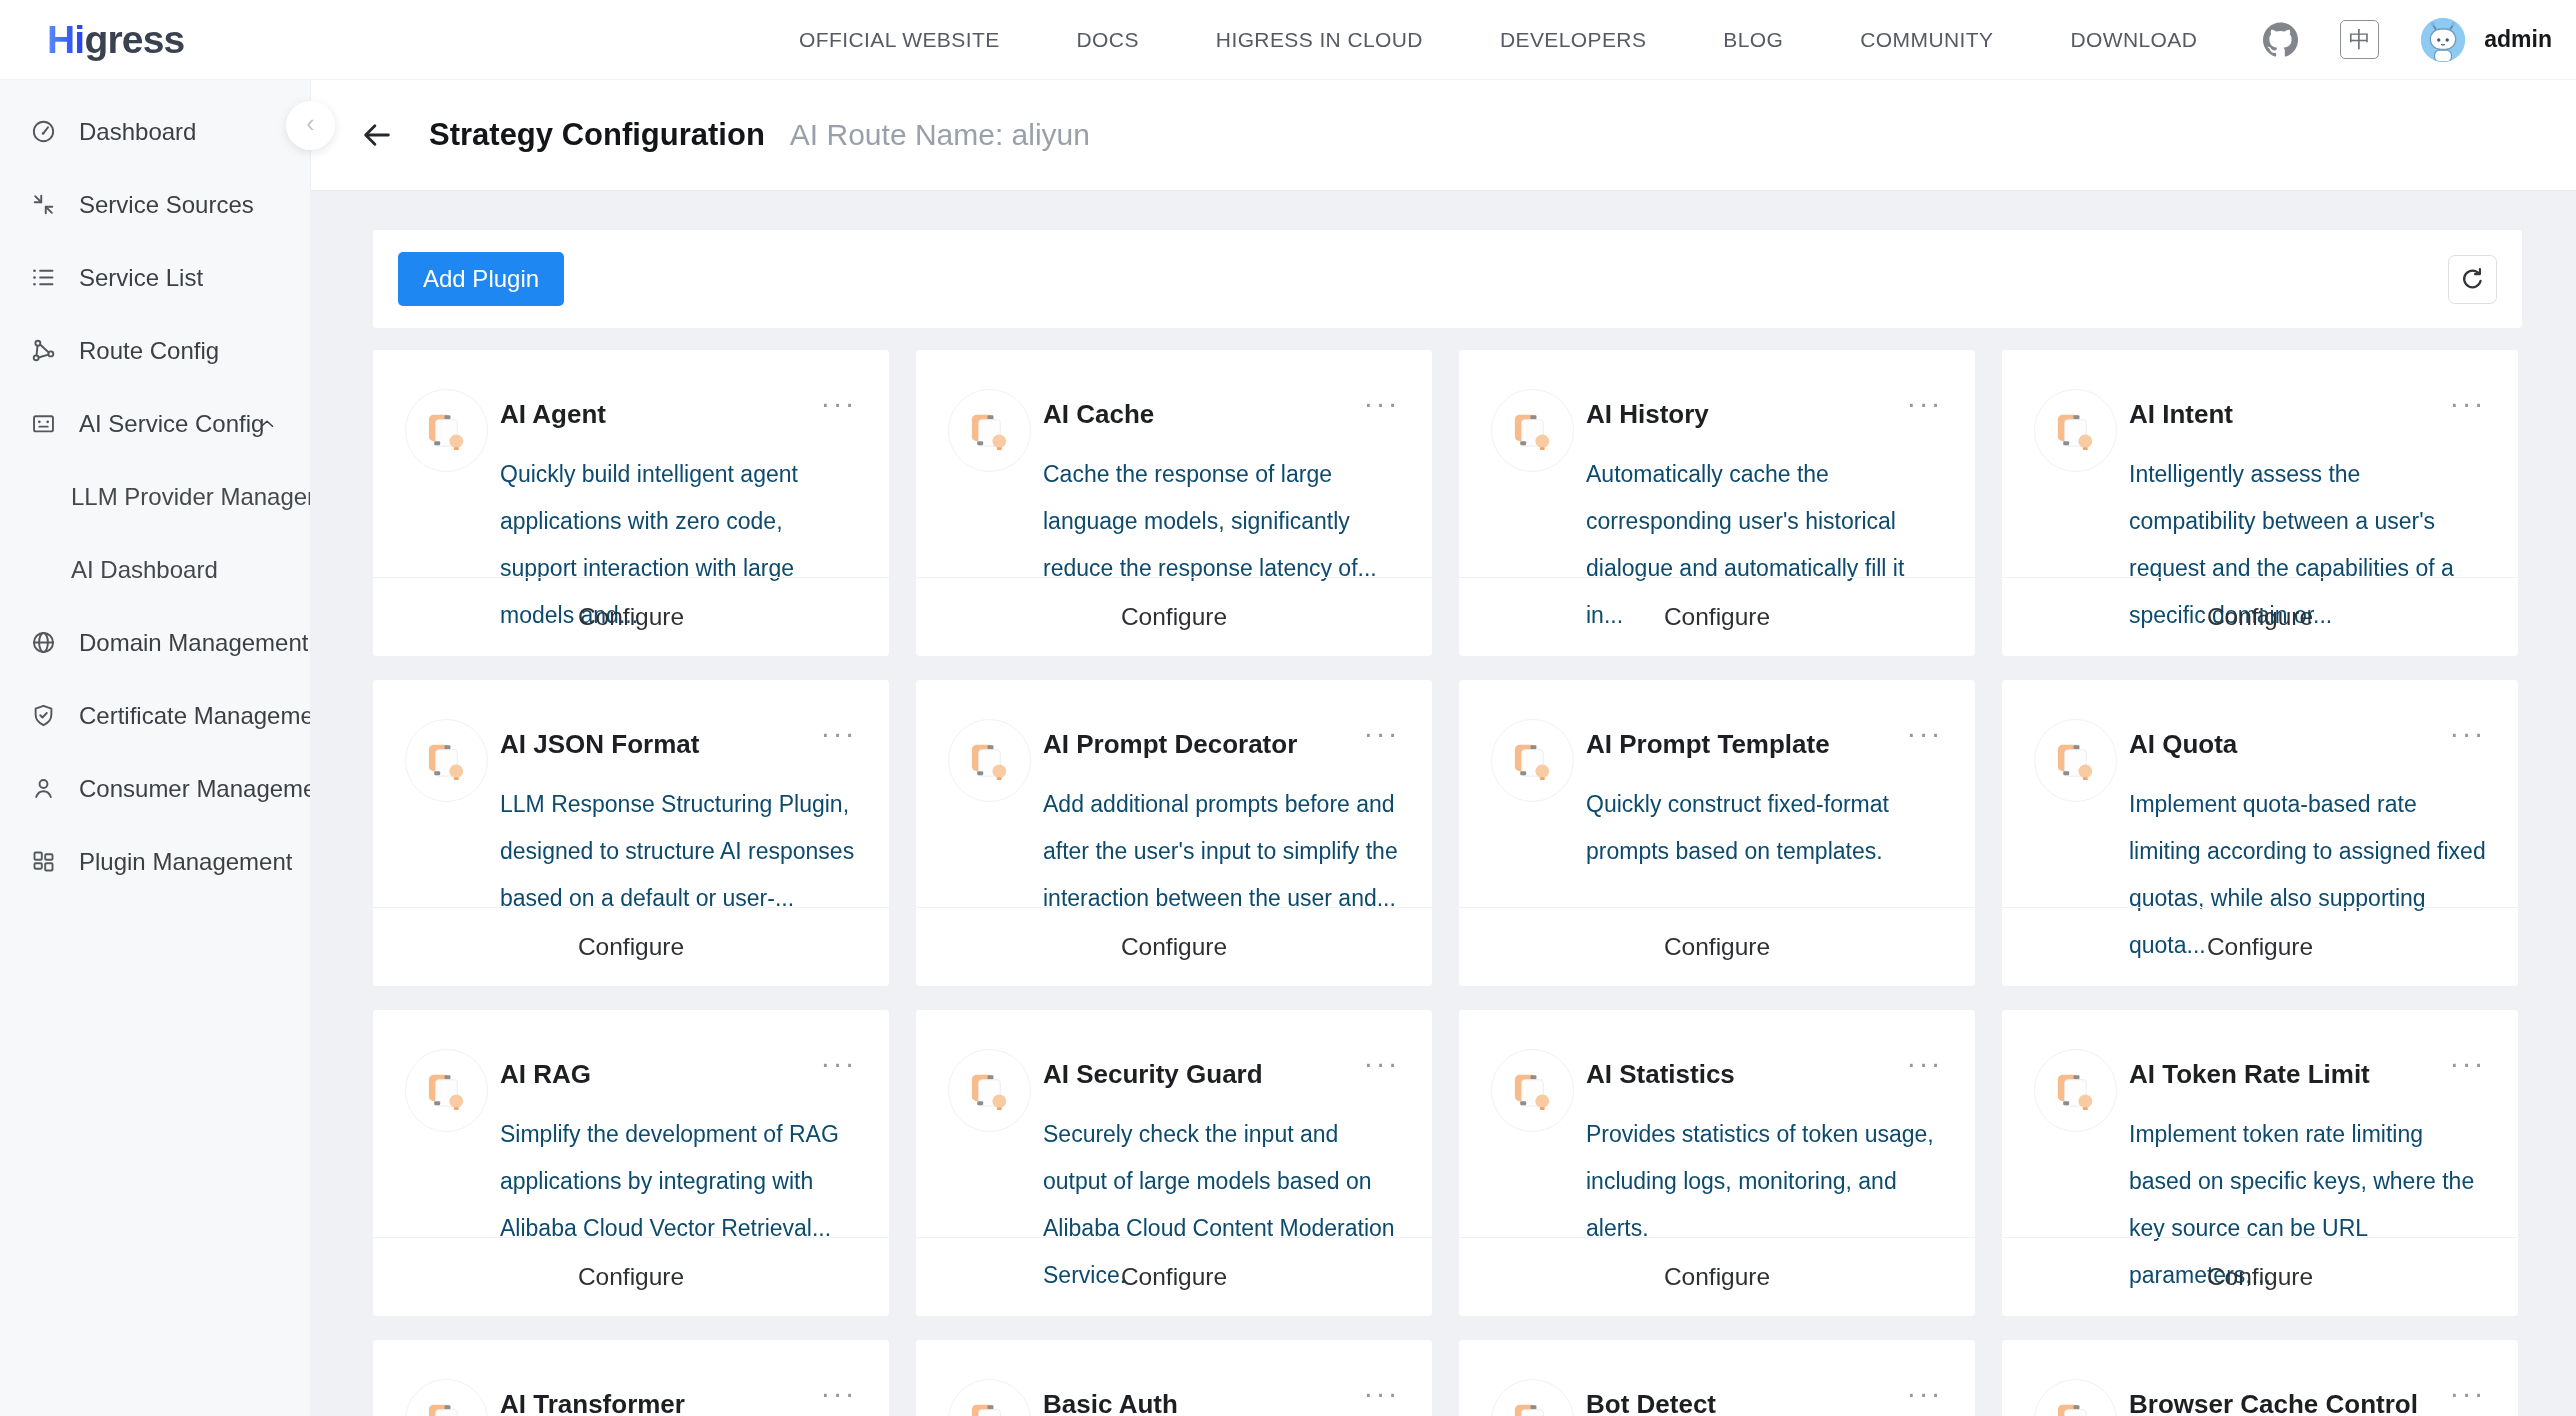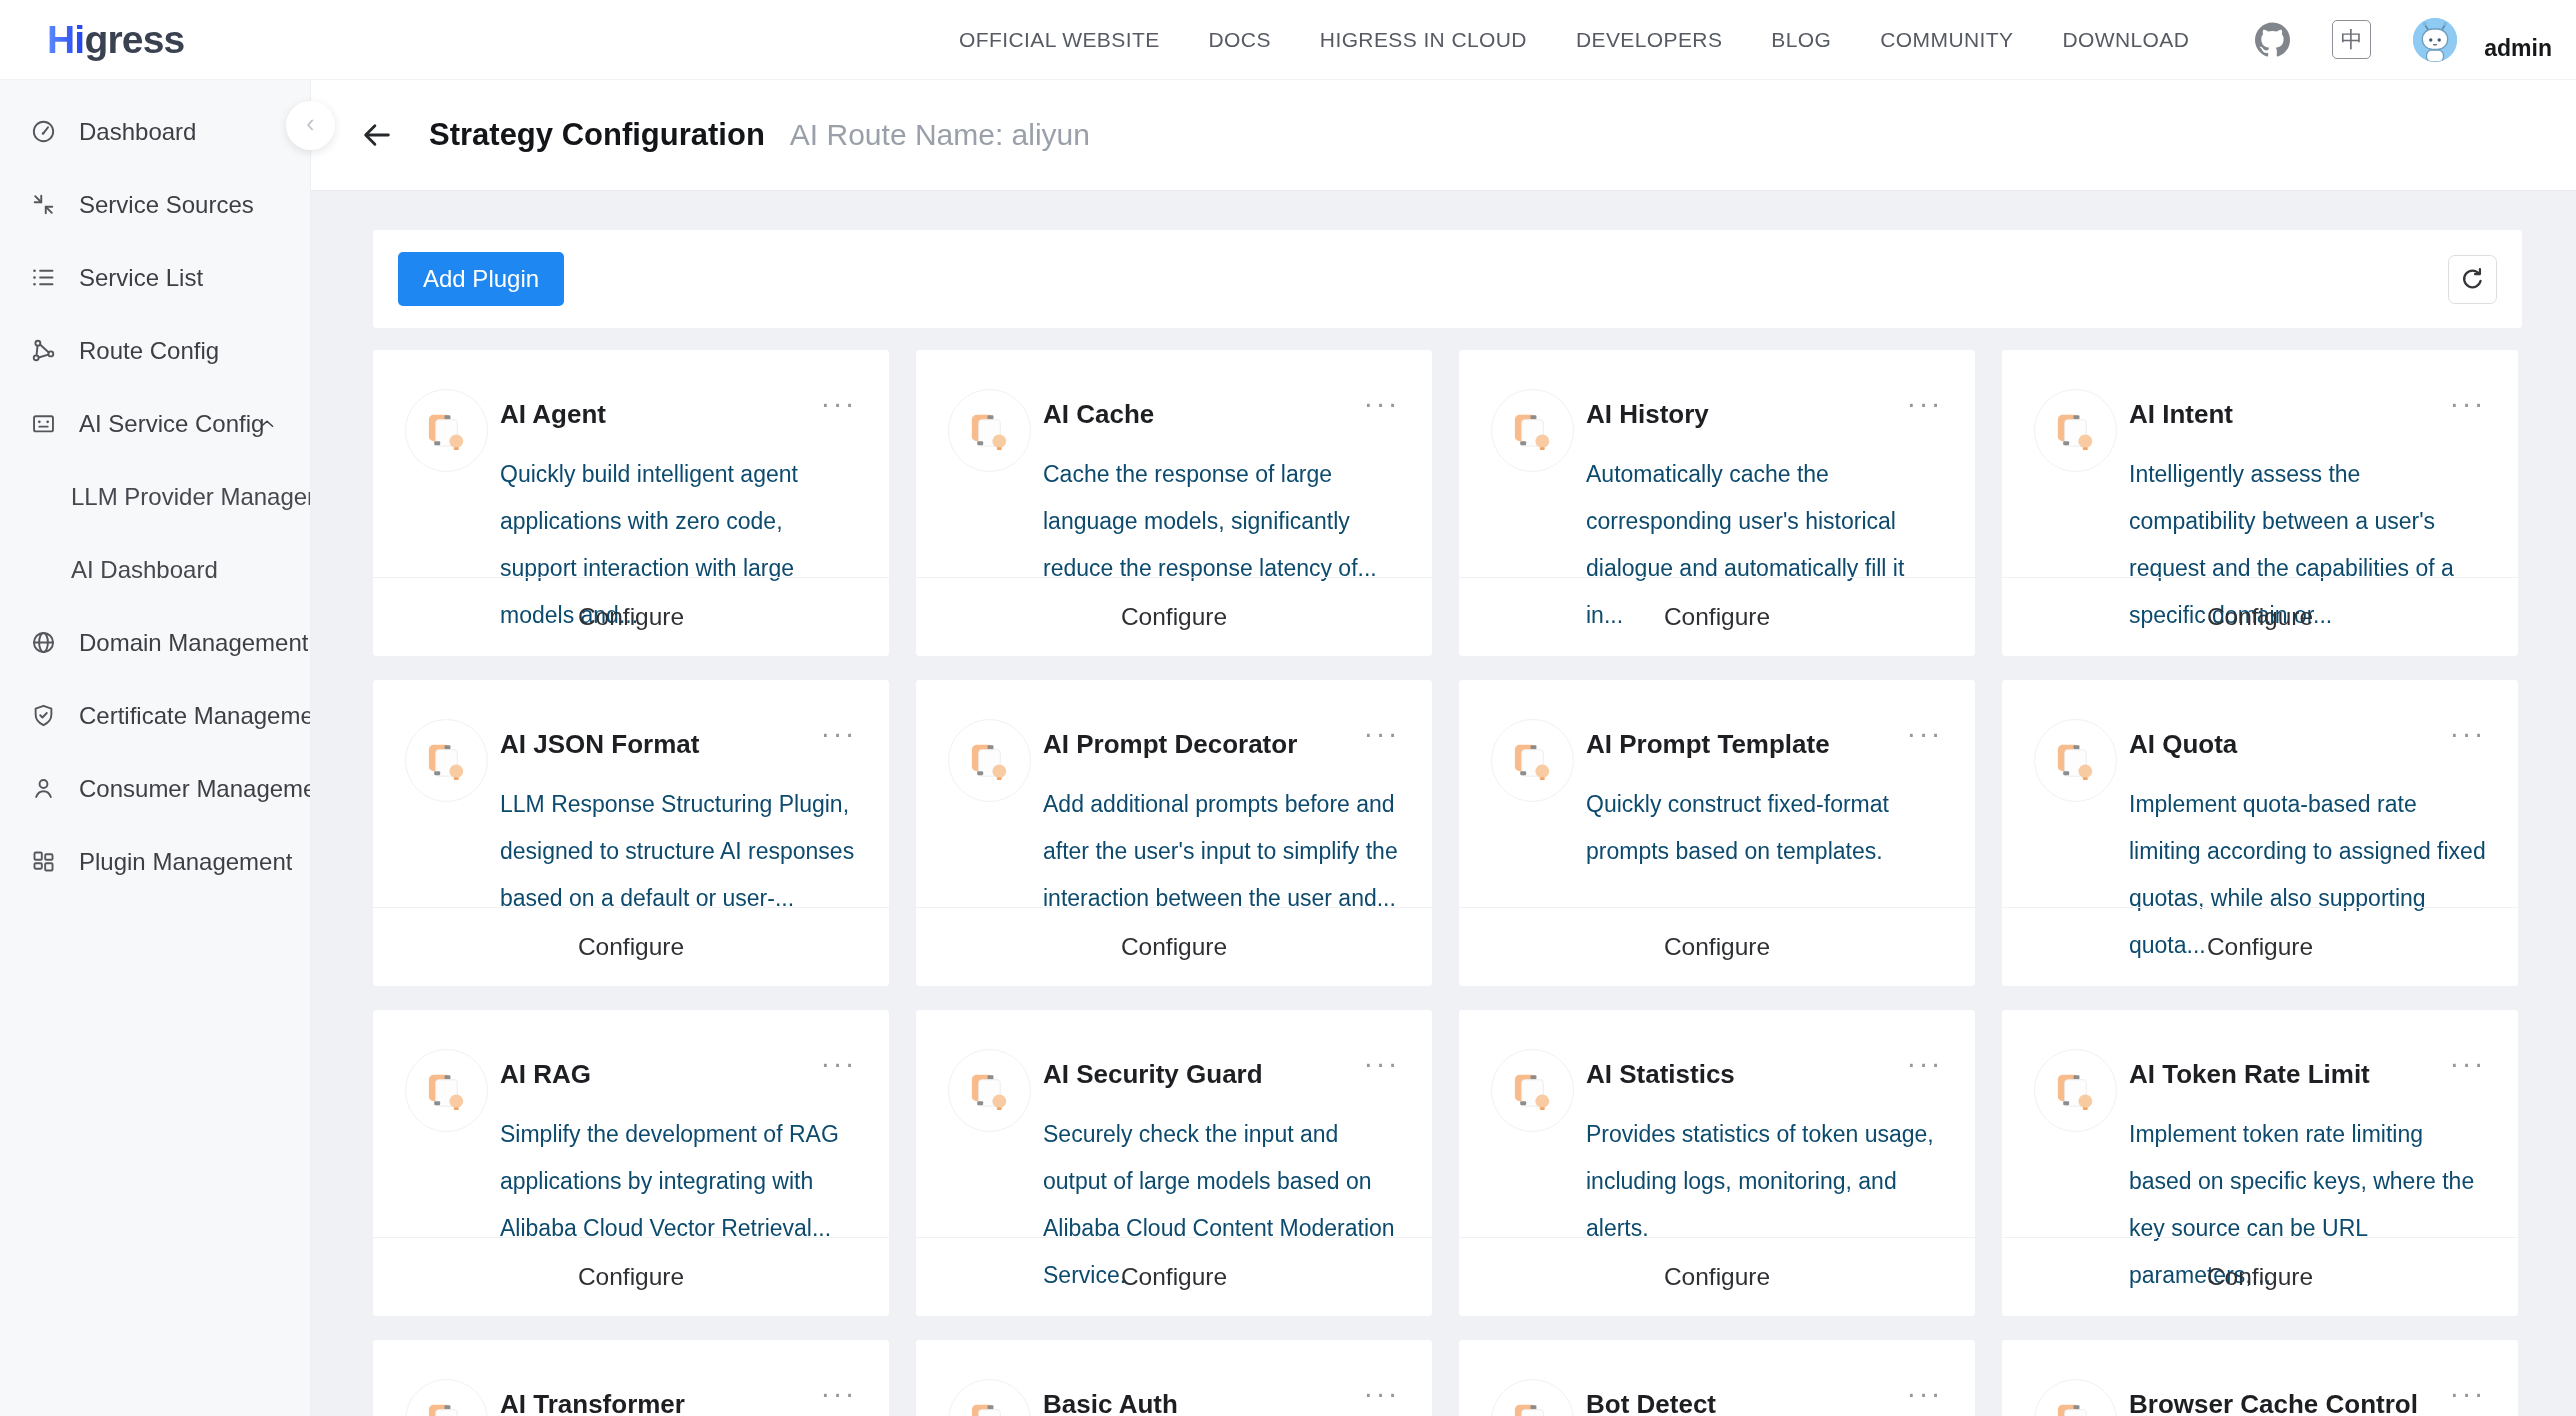--- a/index.html
+++ b/index.html
@@ -5,27 +5,27 @@
   * { margin:0; padding:0; box-sizing:border-box; }
   html,body { width:2576px; height:1416px; overflow:hidden;
     font-family:"Liberation Sans","DejaVu Sans",sans-serif; background:#eff1f5; }
 
   
   .header { position:absolute; left:0; top:0; width:2576px; height:80px; background:#fff;
     display:flex; align-items:center; border-bottom:1.7px solid #f2f3f5; z-index:30; }
   .logo { margin-left:47px; font-size:39px; font-weight:700; letter-spacing:-0.8px; display:flex; align-items:baseline; cursor:pointer; }
   .logo .hi { color:#2b50f0; background:linear-gradient(90deg,#5b8cff,#2440ee); -webkit-background-clip:text; background-clip:text; color:transparent; }
   .logo .rest { color:#3a4150; }
-  .topnav { margin-left:auto; display:flex; align-items:center; gap:49px; }
+  .topnav { margin-left:auto; display:flex; align-items:center; gap:77px; }
   .topnav .nav-item { font-size:21px; color:#565b63; letter-spacing:0.4px; cursor:pointer; white-space:nowrap; }
   .top-icons { display:flex; align-items:center; margin-left:66px; margin-right:24px; gap:42px; }
   .gh { width:35px; height:35px; color:#81868c; cursor:pointer; }
   .lang-box { width:39px; height:39px; border:1.7px solid #8d9096; border-radius:5px; display:flex; align-items:center; justify-content:center;
     font-size:22px; color:#6b6f75; cursor:pointer; }
-  .user { display:flex; align-items:flex-end; gap:27px; cursor:pointer; }
+  .user { display:flex; align-items:center; gap:19px; cursor:pointer; }
   .avatar { width:44px; height:44px; border-radius:50%; overflow:hidden; background:#8fcaf3; flex:none; }
   .user-name { font-size:23px; color:#17181a; font-weight:700; }
 
   
   .sidebar { position:absolute; left:0; top:80px; width:311px; height:1336px; background:#f7f8fa;
     border-right:1.7px solid rgba(0,0,0,.03); padding-top:15px; z-index:20; }
   .side-item { position:relative; height:73px; display:flex; align-items:center; padding-left:30px; cursor:pointer; }
   .side-item .s-icon { width:27px; height:27px; color:#54575c; margin-right:22px; flex:none; }
   .side-item .s-label { font-size:24px; color:#3c3f44; white-space:nowrap; overflow:hidden; }
   .side-item.sub { padding-left:71px; }

